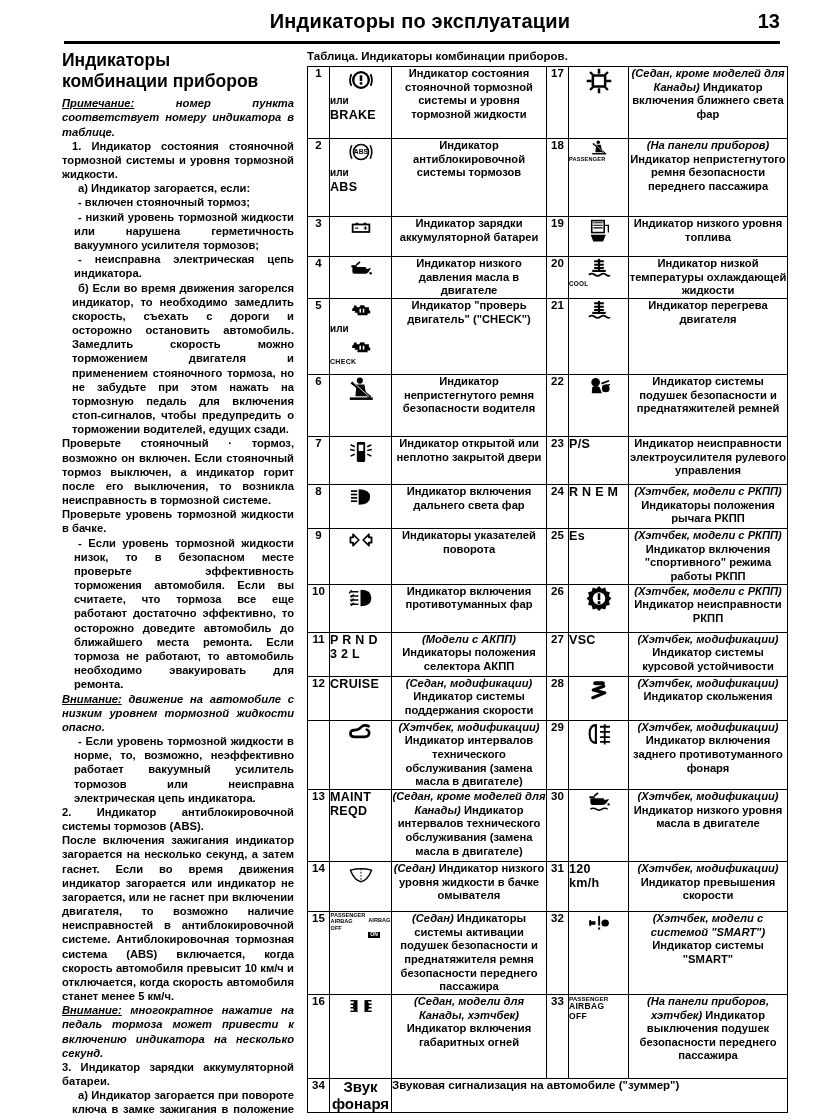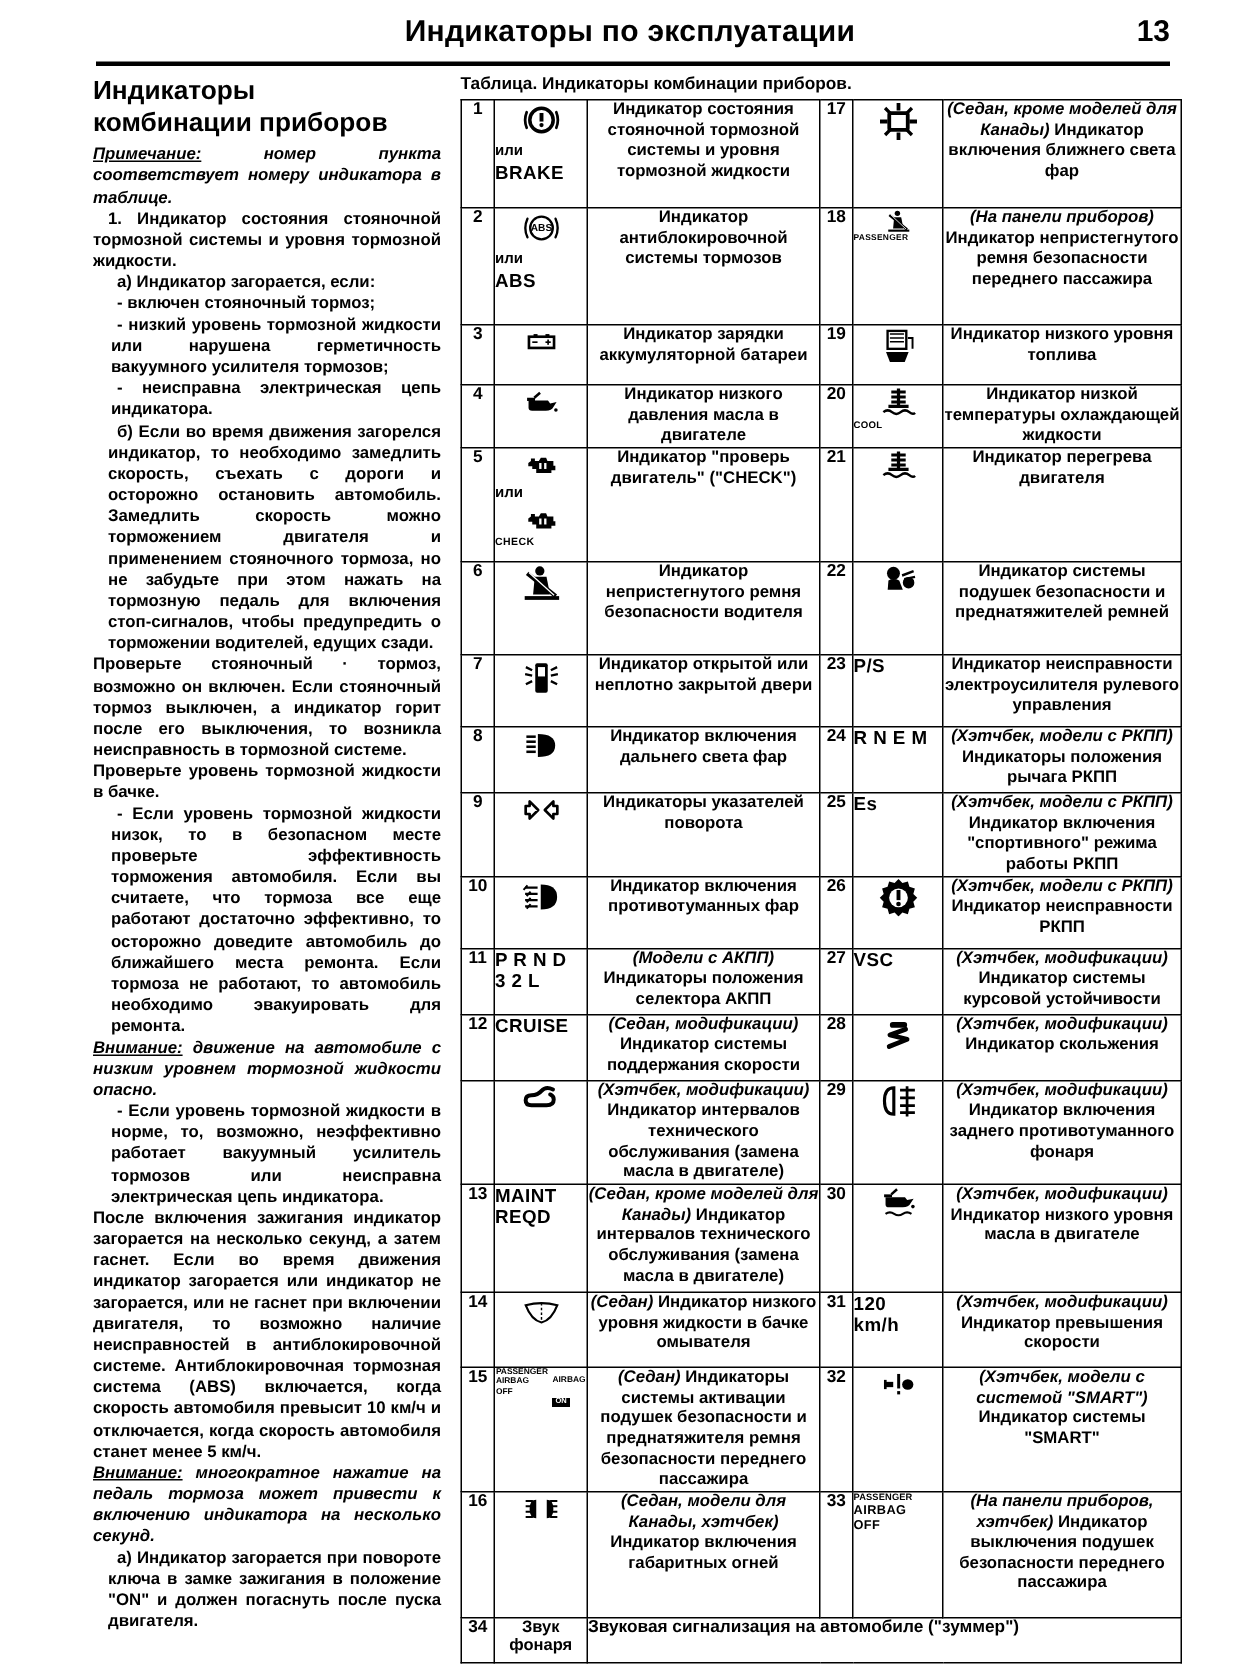--- a/index.html
+++ b/index.html
@@ -155,21 +155,21 @@
   td.wide {
     font-size: 11.5px;
     font-weight: bold;
     padding: 6px 6px;
     vertical-align: middle;
   }
   td.sym-wide {
     width: 62px;
     text-align: center;
     vertical-align: middle;
-    font-size: 11px;
+    font-size: 15px;
     font-weight: bold;
     line-height: 1.12;
     padding: 3px 0;
   }
 </style>
 </head>
 <body>
 
 <div id="page">
 
@@ -193,24 +193,26 @@
     <p class="art-p indent-3">- низкий уровень тормозной жидкости или нарушена герметичность вакуумного усилителя тормозов;</p>
     <p class="art-p indent-3">- неисправна электрическая цепь индикатора.</p>
     <p class="art-p indent-2">б) Если во время движения загорелся индикатор, то необходимо замедлить скорость, съехать с дороги и осторожно остановить автомобиль. Замедлить скорость можно торможением двигателя и применением стояночного тормоза, но не забудьте при этом нажать на тормозную педаль для включения стоп-сигналов, чтобы предупредить о торможении водителей, едущих сзади.</p>
     <p class="art-p">Проверьте стояночный · тормоз, возможно он включен. Если стояночный тормоз выключен, а индикатор горит после его выключения, то возникла неисправность в тормозной системе.</p>
     <p class="art-p">Проверьте уровень тормозной жидкости в бачке.</p>
     <p class="art-p indent-3">- Если уровень тормозной жидкости низок, то в безопасном месте проверьте эффективность торможения автомобиля. Если вы считаете, что тормоза все еще работают достаточно эффективно, то осторожно доведите автомобиль до ближайшего места ремонта. Если тормоза не работают, то автомобиль необходимо эвакуировать для ремонта.</p>
 
     <p class="art-p ital"><span class="art-lead-ul">Внимание:</span><span> движение на автомобиле с низким уровнем тормозной жидкости опасно.</span></p>
 
     <p class="art-p indent-3">- Если уровень тормозной жидкости в норме, то, возможно, неэффективно работает вакуумный усилитель тормозов или неисправна электрическая цепь индикатора.</p>
+    <p class="art-p">2. Индикатор антиблокировочной системы тормозов (ABS).</p>
     <p class="art-p">После включения зажигания индикатор загорается на несколько секунд, а затем гаснет. Если во время движения индикатор загорается или индикатор не загорается, или не гаснет при включении двигателя, то возможно наличие неисправностей в антиблокировочной системе. Антиблокировочная тормозная система (ABS) включается, когда скорость автомобиля превысит 10 км/ч и отключается, когда скорость автомобиля станет менее 5 км/ч.</p>
 
     <p class="art-p ital"><span class="art-lead-ul">Внимание:</span><span> многократное нажатие на педаль тормоза может привести к включению индикатора на несколько секунд.</span></p>
 
+    <p class="art-p">3. Индикатор зарядки аккумуляторной батареи.</p>
     <p class="art-p indent-2">а) Индикатор загорается при повороте ключа в замке зажигания в положение "ON" и должен погаснуть после пуска двигателя.</p>
   </div>
 
   <div class="tbl-caption">Таблица. Индикаторы комбинации приборов.</div>
 
   <div class="tbl-wrap">
     <table class="ind">
       <tbody id="tbody-main">
           <tr style="height:72px">
             <td class="num">1</td>

